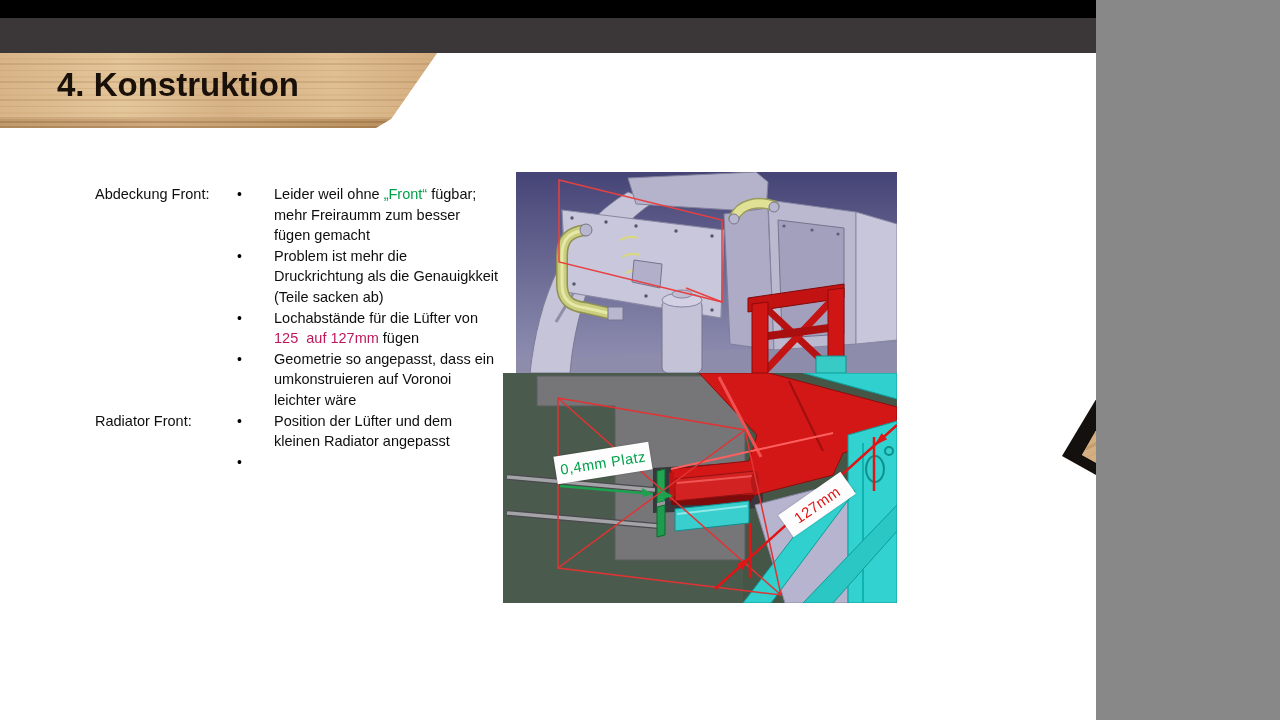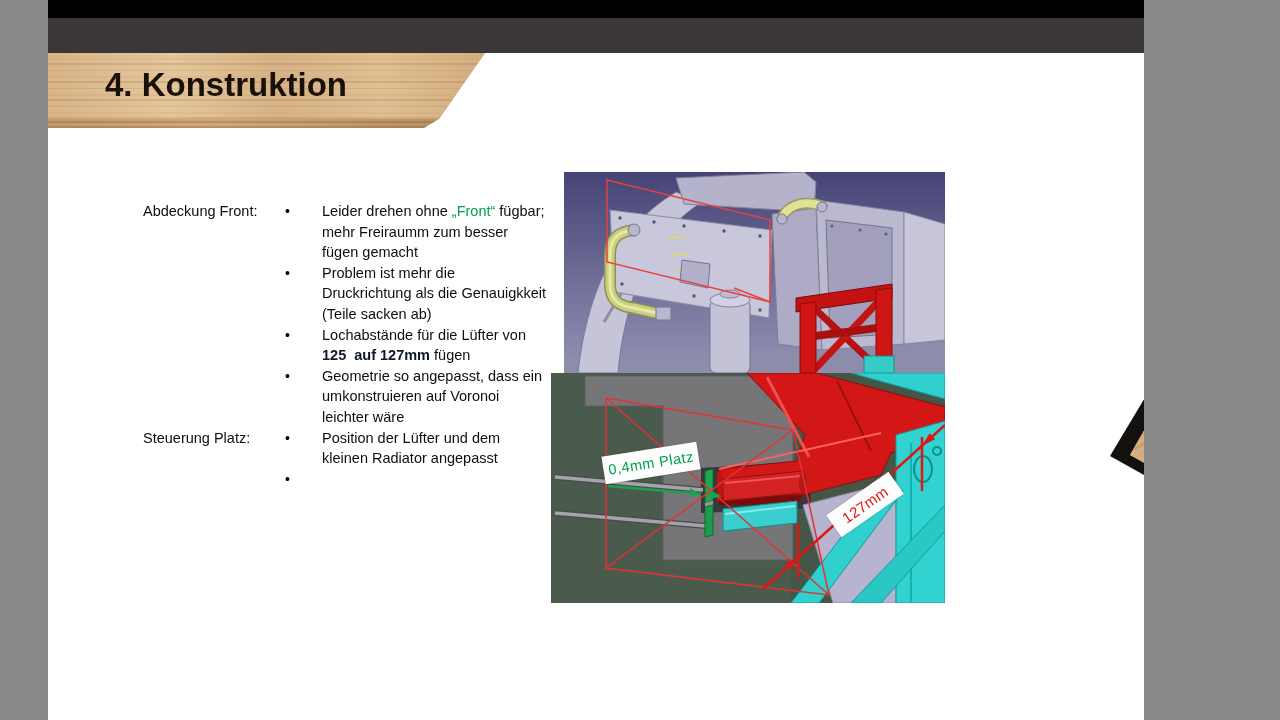--- a/index.html
+++ b/index.html
@@ -1,19 +1,19 @@
 <!DOCTYPE html>
 <html><head>
 <meta charset="utf-8">
 <style>
   html,body{margin:0;padding:0;background:#888;}
   *{box-sizing:border-box;}
   #slide{
     position:relative;width:1096px;height:720px;background:#ffffff;
-    overflow:hidden;font-family:"Liberation Sans",sans-serif;margin-left:48px;
+    overflow:hidden;font-family:"Liberation Sans",sans-serif;
   }
   
   #bar-black{position:absolute;left:0;top:0;width:1280px;height:18px;background:#000;
     clip-path:polygon(0 0,1175px 0,1157px 18px,0 18px);}
   #bar-gray{position:absolute;left:0;top:18px;width:1280px;height:35px;background:#3B3637;
     clip-path:polygon(0 0,1157px 0,1138px 35px,0 35px);}
   
   .woodtex{
     background:
       repeating-linear-gradient(0deg, rgba(150,108,60,0.22) 0 2px, rgba(0,0,0,0) 2px 5px,
@@ -41,21 +41,21 @@
       linear-gradient(25deg,#d8b487,#e6c89d 35%,#d4ae80 60%,#e2c196 85%,#d0aa7c);
     background-color:#dcba8e;}
   
   #version-bar{position:absolute;left:88px;top:170px;width:414px;height:29px;
     background:
       linear-gradient(104deg,#000 0%,#000 20%,#1d1d20 27%,#4a4a50 33%,#17171a 39%,
         #333338 46%,#0d0d10 52%,#55555c 60%,#1a1a1d 66%,#3c3c42 74%,#0a0a0c 81%,#2e2e33 90%,#101013 100%);
     color:#fff;display:flex;align-items:center;}
   #version-label{font-size:19px;padding-left:8px;letter-spacing:0.2px;}
   
-  #content{position:absolute;left:95px;top:201px;width:410px;color:#111;}
+  #content{position:absolute;left:95px;top:184px;width:410px;color:#111;}
   .section{display:flex;align-items:flex-start;}
   .section-label{width:142px;flex:0 0 142px;font-size:14.5px;line-height:20.6px;color:#0e0e0e;}
   .bullets{flex:1;}
   .item{display:flex;align-items:flex-start;}
   .item-marker{width:37px;flex:0 0 37px;font-size:14px;line-height:20.6px;color:#000;}
   .item-text{width:225px;font-size:14.5px;line-height:20.6px;color:#0e0e0e;}
   
   #fig-top{position:absolute;left:516px;top:172px;width:381px;height:201px;overflow:hidden;}
   #fig-bottom{position:absolute;left:503px;top:373px;width:394px;height:230px;overflow:hidden;}
   #fig-top svg,#fig-bottom svg{display:block;}
@@ -81,38 +81,38 @@
   <div id="wedge-border"></div>
   <div id="wedge-wood" class="woodtex"></div>
 
 
   <div id="content">
       <div class="section">
         <div class="section-label">Abdeckung Front:</div>
         <div class="bullets">
           <div class="item">
             <div class="item-marker">•</div>
-            <div class="item-text"><span>Leider drehen ohne </span><span style="color: rgb(0, 161, 75);">„Front“</span><span> fügbar; mehr Freiraumm zum besser fügen gemacht</span></div>
+            <div class="item-text"><span>Leider weil ohne </span><span style="color: rgb(0, 161, 75);">„Front“</span><span> fügbar; mehr Freiraumm zum besser fügen gemacht</span></div>
           </div>
           <div class="item">
             <div class="item-marker">•</div>
             <div class="item-text"><span>Problem ist mehr die Druckrichtung als die Genauigkkeit (Teile sacken ab)</span></div>
           </div>
           <div class="item">
             <div class="item-marker">•</div>
-            <div class="item-text"><span>Lochabstände für die Lüfter von </span><span style="color: #0f172a; font-weight: bold;">125&nbsp; auf 127mm</span><span> fügen</span></div>
+            <div class="item-text"><span>Lochabstände für die Lüfter von </span><span style="color: #be185d;">125&nbsp; auf 127mm</span><span> fügen</span></div>
           </div>
           <div class="item">
             <div class="item-marker">•</div>
             <div class="item-text"><span>Geometrie so angepasst, dass ein umkonstruieren auf Voronoi leichter wäre</span></div>
           </div>
         </div>
       </div>
       <div class="section">
-        <div class="section-label">Steuerung Platz:</div>
+        <div class="section-label">Radiator Front:</div>
         <div class="bullets">
           <div class="item">
             <div class="item-marker">•</div>
             <div class="item-text"><span>Position der Lüfter und dem kleinen Radiator angepasst</span></div>
           </div>
           <div class="item">
             <div class="item-marker">•</div>
           </div>
         </div>
       </div>

